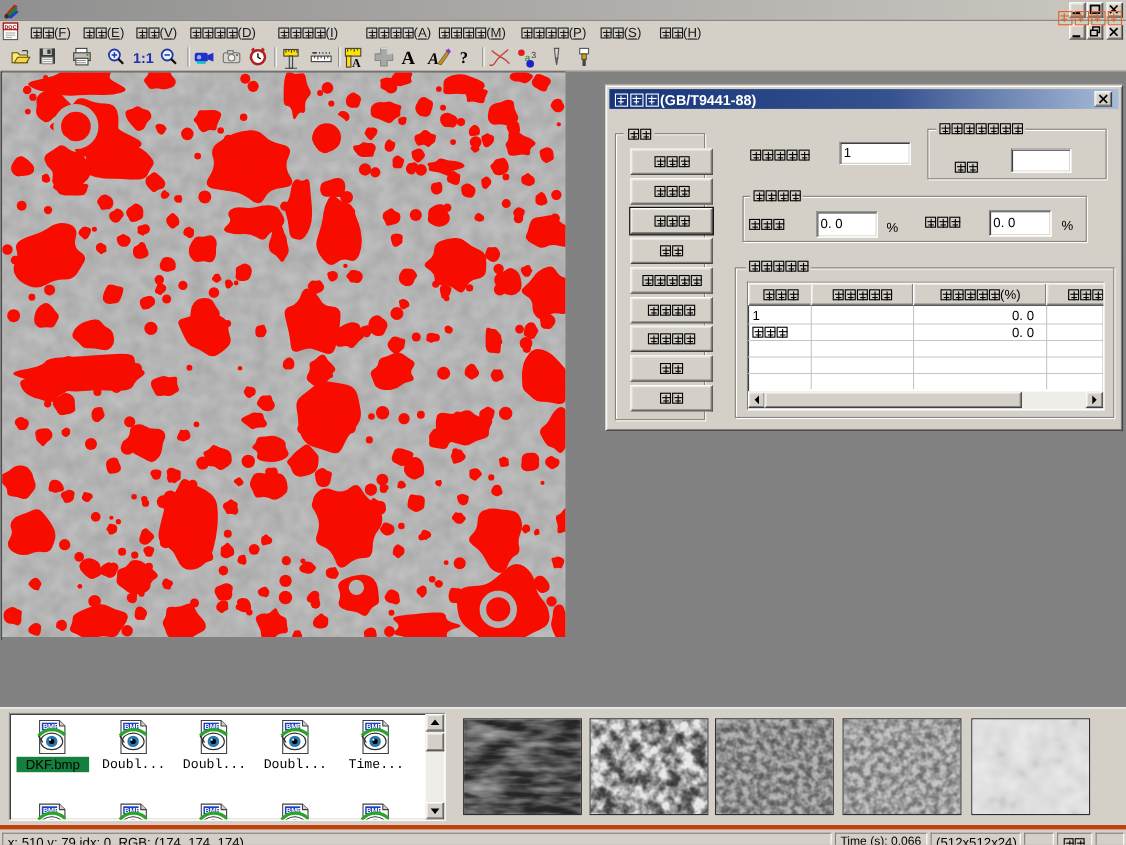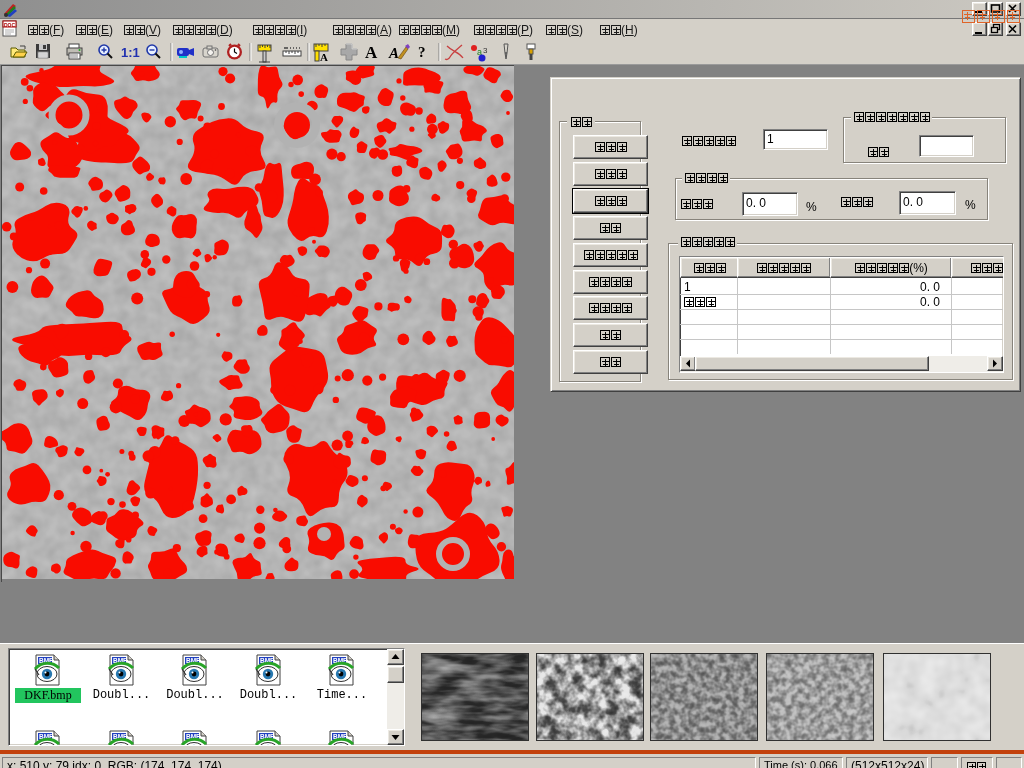--- a/index.html
+++ b/index.html
@@ -575,20 +575,27 @@
       <circle cx="67" cy="114" r="17" fill="none" stroke="#b2b2b2" stroke-width="7"></circle>
       <circle cx="67" cy="114" r="11" fill="#f90c00"></circle>
       <circle cx="295" cy="124" r="19" fill="none" stroke="#b2b2b2" stroke-width="8"></circle>
       <circle cx="295" cy="124" r="13" fill="#f90c00"></circle>
       <circle cx="451" cy="553" r="14" fill="none" stroke="#b2b2b2" stroke-width="6"></circle>
       <circle cx="451" cy="553" r="9" fill="#f90c00"></circle>
       <circle cx="322" cy="533" r="7" fill="#b2b2b2"></circle>
     </svg>
 </div>
 <div class="abs" style="left:550px;top:77px;width:471px;height:315px;background:#d4d0c8;border:1px solid;border-color:#d4d0c8 #404040 #404040 #d4d0c8;box-shadow:inset 1px 1px 0 #fff,inset -1px -1px 0 #808080">
+<div class="abs" style="left:3px;top:3px;right:3px;height:18px;background:linear-gradient(to right,#16357a 0%,#35518f 55%,#a8bcd8 100%)">
+      <span style="position:absolute;left:4px;top:2px;color:#fff;font-weight:bold;font-size:13px"><i class="z zt"></i><i class="z zt"></i><i class="z zt"></i>(GB/T9441-88)</span>
+      <span class="abs btn" style="right:6px;top:2px;width:16px;height:14px"></span>
+      <svg class="abs" style="right:6px;top:2px" width="16" height="14">
+        <path d="M4.5 3.5 L11.5 10.5 M11.5 3.5 L4.5 10.5" stroke="#000" stroke-width="1.5"></path>
+      </svg>
+    </div>
 <div class="abs etch" style="left:8px;top:43px;width:82px;height:261px"></div>
 <span class="abs" style="left:16px;top:37px;background:#d4d0c8;padding:0 3px"><i class="z"></i><i class="z"></i></span>
 <div class="abs btn" style="left:22px;top:57px;width:75px;height:24px;text-align:center;line-height:22px;"><i class="z"></i><i class="z"></i><i class="z"></i></div>
 <div class="abs btn" style="left:22px;top:83.9px;width:75px;height:24px;text-align:center;line-height:22px;"><i class="z"></i><i class="z"></i><i class="z"></i></div>
 <div class="abs btn" style="left:22px;top:110.80000000000001px;width:75px;height:24px;text-align:center;line-height:22px;outline:1px solid #000;outline-offset:0;"><i class="z"></i><i class="z"></i><i class="z"></i></div>
 <div class="abs btn" style="left:22px;top:137.70000000000002px;width:75px;height:24px;text-align:center;line-height:22px;"><i class="z"></i><i class="z"></i></div>
 <div class="abs btn" style="left:22px;top:164.60000000000002px;width:75px;height:24px;text-align:center;line-height:22px;"><i class="z"></i><i class="z"></i><i class="z"></i><i class="z"></i><i class="z"></i></div>
 <div class="abs btn" style="left:22px;top:191.50000000000003px;width:75px;height:24px;text-align:center;line-height:22px;"><i class="z"></i><i class="z"></i><i class="z"></i><i class="z"></i></div>
 <div class="abs btn" style="left:22px;top:218.40000000000003px;width:75px;height:24px;text-align:center;line-height:22px;"><i class="z"></i><i class="z"></i><i class="z"></i><i class="z"></i></div>
 <div class="abs btn" style="left:22px;top:245.30000000000004px;width:75px;height:24px;text-align:center;line-height:22px;"><i class="z"></i><i class="z"></i></div>
@@ -649,21 +656,21 @@
       <path d="M22 1 L22 6 L27 6" fill="#d4d0c8" stroke="#404040"></path>
       <rect x="6" y="3" width="14" height="7" fill="#2040c0"></rect>
       <text x="7" y="9" font-size="6.5" font-weight="bold" fill="#fff" font-family="Liberation Sans">BMP</text>
       <path d="M3 15 C10 7 21 8 27 14" fill="none" stroke="#28a428" stroke-width="3"></path>
       <ellipse cx="15" cy="20" rx="10" ry="7.5" fill="#fff" stroke="#303030"></ellipse>
       <circle cx="15" cy="20" r="5.2" fill="#2878b0"></circle>
       <circle cx="15" cy="20" r="2.4" fill="#000"></circle>
       <circle cx="13.5" cy="18.5" r="1" fill="#fff"></circle>
       <path d="M3 15 L7 21" stroke="#303030" stroke-width="1.2"></path>
     </svg>
-<span class="abs" style="left:6.0px;top:39px;width:66px;text-align:center;font-family:Liberation Serif, serif;font-size:12px;background:#22c55e;white-space:nowrap">DKF.bmp</span>
+<span class="abs" style="left:6.0px;top:39px;width:66px;text-align:center;font-family:Liberation Sans, sans-serif;font-size:12px;background:#15803d;white-space:nowrap">DKF.bmp</span>
 <svg class="abs" style="left:23.0px;top:81px" width="30" height="32" viewBox="0 0 30 32">
       <path d="M4 1 H22 L27 6 V31 H4Z" fill="#fff" stroke="#404040"></path>
       <path d="M22 1 L22 6 L27 6" fill="#d4d0c8" stroke="#404040"></path>
       <rect x="6" y="3" width="14" height="7" fill="#2040c0"></rect>
       <text x="7" y="9" font-size="6.5" font-weight="bold" fill="#fff" font-family="Liberation Sans">BMP</text>
       <path d="M3 15 C10 7 21 8 27 14" fill="none" stroke="#28a428" stroke-width="3"></path>
       <ellipse cx="15" cy="20" rx="10" ry="7.5" fill="#fff" stroke="#303030"></ellipse>
       <circle cx="15" cy="20" r="5.2" fill="#2878b0"></circle>
       <circle cx="15" cy="20" r="2.4" fill="#000"></circle>
       <circle cx="13.5" cy="18.5" r="1" fill="#fff"></circle>

